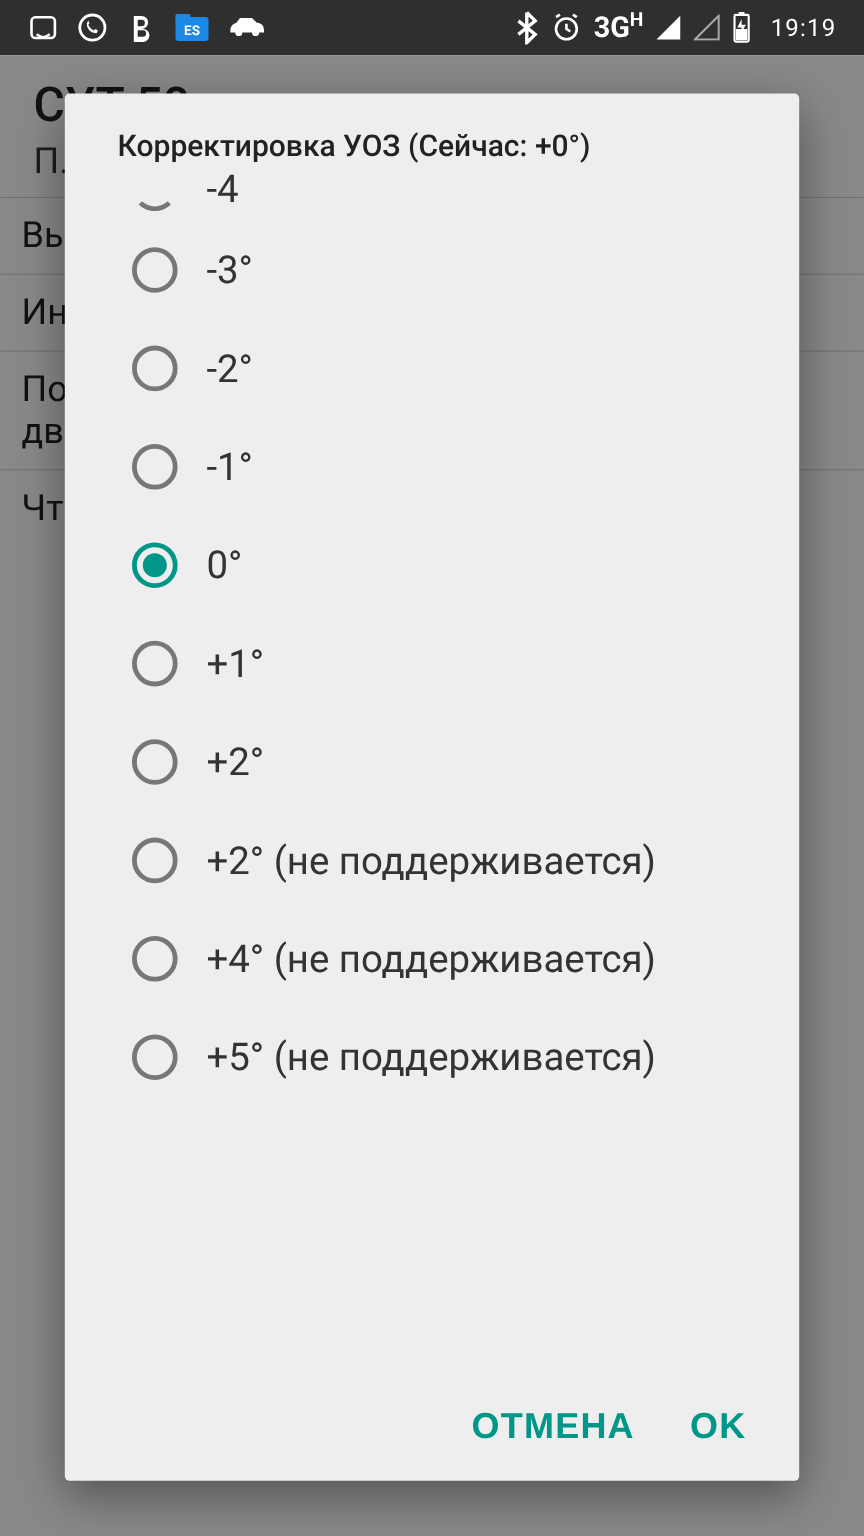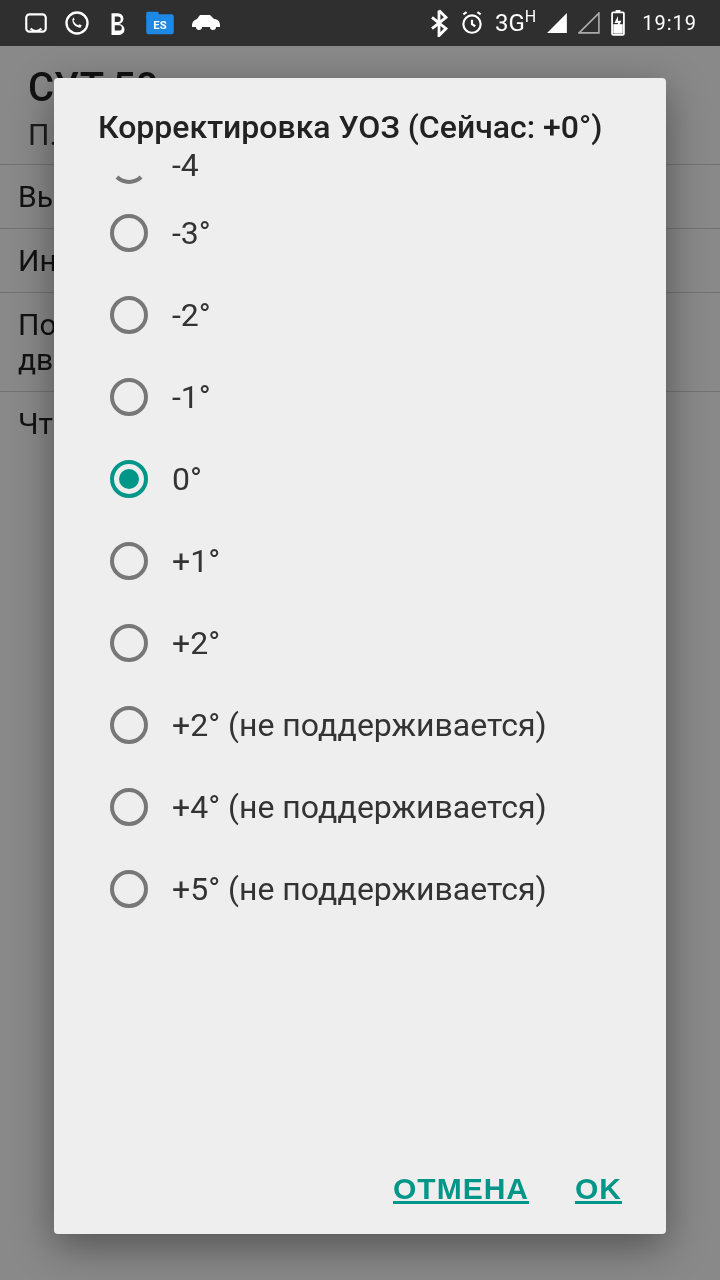--- a/index.html
+++ b/index.html
@@ -51,21 +51,21 @@
     left: 54px;
     right: 54px;
     bottom: 46px;
     background: #eeeeee;
     border-radius: 4px;
     box-shadow: 0 12px 40px rgba(0,0,0,0.4);
     display: flex;
     flex-direction: column;
   }
   .dialog-title {
-    font-size: 32px;
+    font-size: 25px;
     font-weight: 500;
     color: #222;
     padding: 30px 40px 6px 44px;
     line-height: 1.2;
   }
   .dialog-list {
     flex: 1;
     overflow: hidden;
     position: relative;
   }
@@ -106,21 +106,20 @@
     padding: 24px 44px 28px 0;
   }
   .dlg-btn {
     font-size: 30px;
     font-weight: 700;
     color: #009688;
     background: none;
     border: none;
     letter-spacing: 1px;
     cursor: pointer;
-    text-decoration: underline;
   }
 </style>
 </head>
 <body>
 
 <div class="statusbar">
   <div class="status-left">
     <span class="ico">
       <svg width="26" height="26" viewBox="0 0 24 24" fill="none" stroke="#fff" stroke-width="2">
           <rect x="3" y="4" width="18" height="16" rx="3"></rect>
@@ -156,21 +155,21 @@
       <svg width="20" height="28" viewBox="0 0 12 20" fill="none" stroke="#fff" stroke-width="2">
           <path d="M6 1v18l5-5-10-8m0 8l10-8-5-5"></path>
         </svg>
     </span>
     <span class="ico">
       <svg width="26" height="26" viewBox="0 0 24 24" fill="none" stroke="#fff" stroke-width="2">
           <circle cx="12" cy="13" r="8"></circle>
           <path d="M12 9v4l3 2M4 4l3-2M20 4l-3-2"></path>
         </svg>
     </span>
-    <span class="ico" style="font-size:24px;font-weight:400;display:flex;align-items:flex-start;">
+    <span class="ico" style="font-size:24px;font-weight:700;display:flex;align-items:flex-start;">
       <span>3G</span>
         <span style="font-size:16px;margin-top:-2px">H</span>
     </span>
     <span class="ico">
       <svg width="22" height="22" viewBox="0 0 20 20">
           <path d="M1 19L19 1v18z" fill="#fff"></path>
         </svg>
     </span>
     <span class="ico">
       <svg width="22" height="22" viewBox="0 0 20 20">

